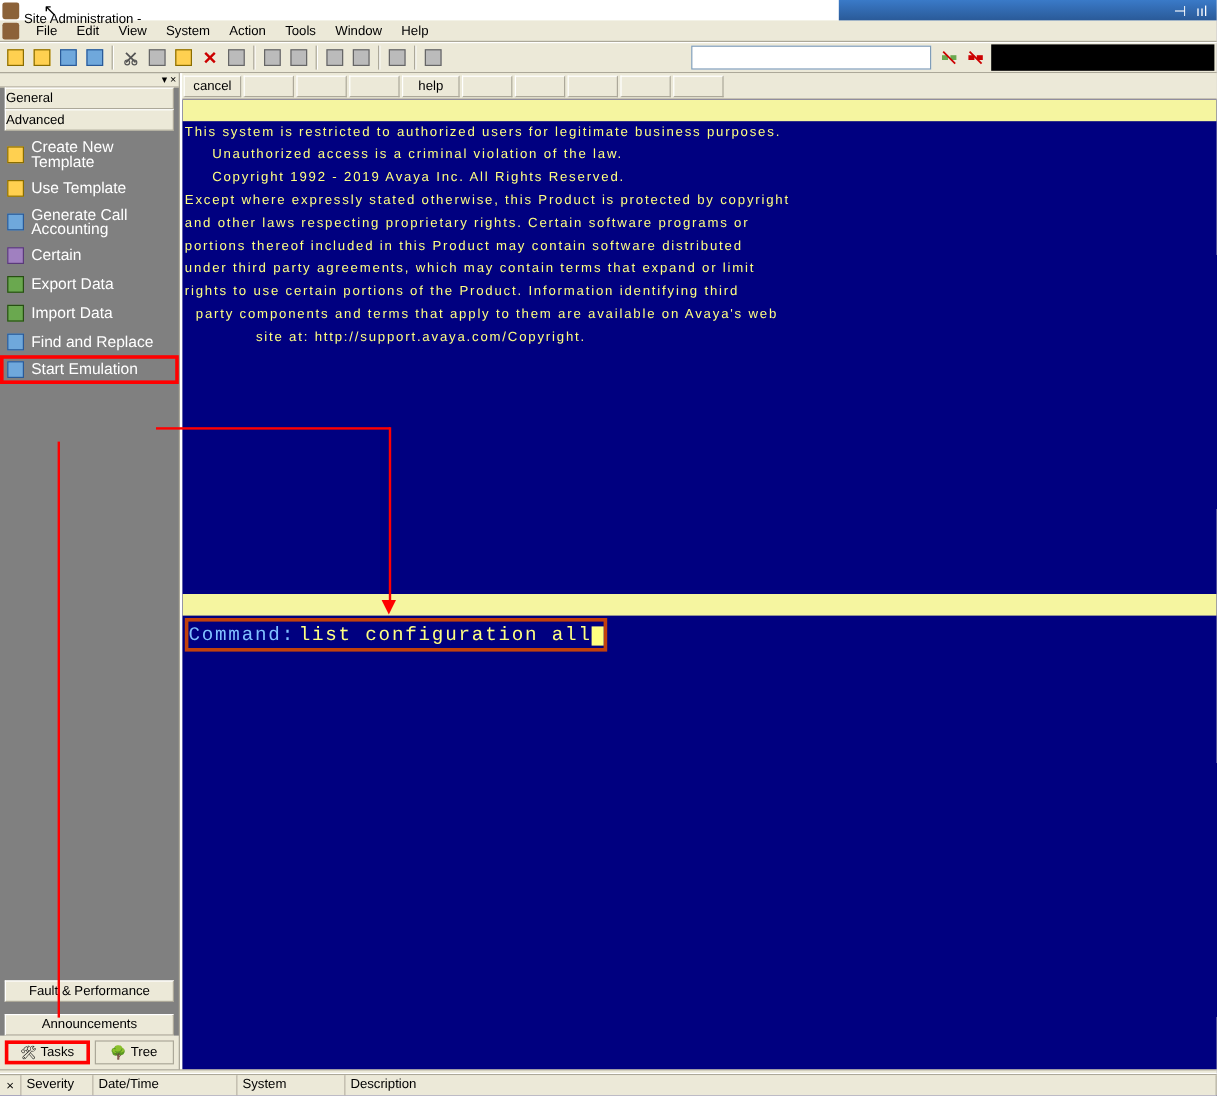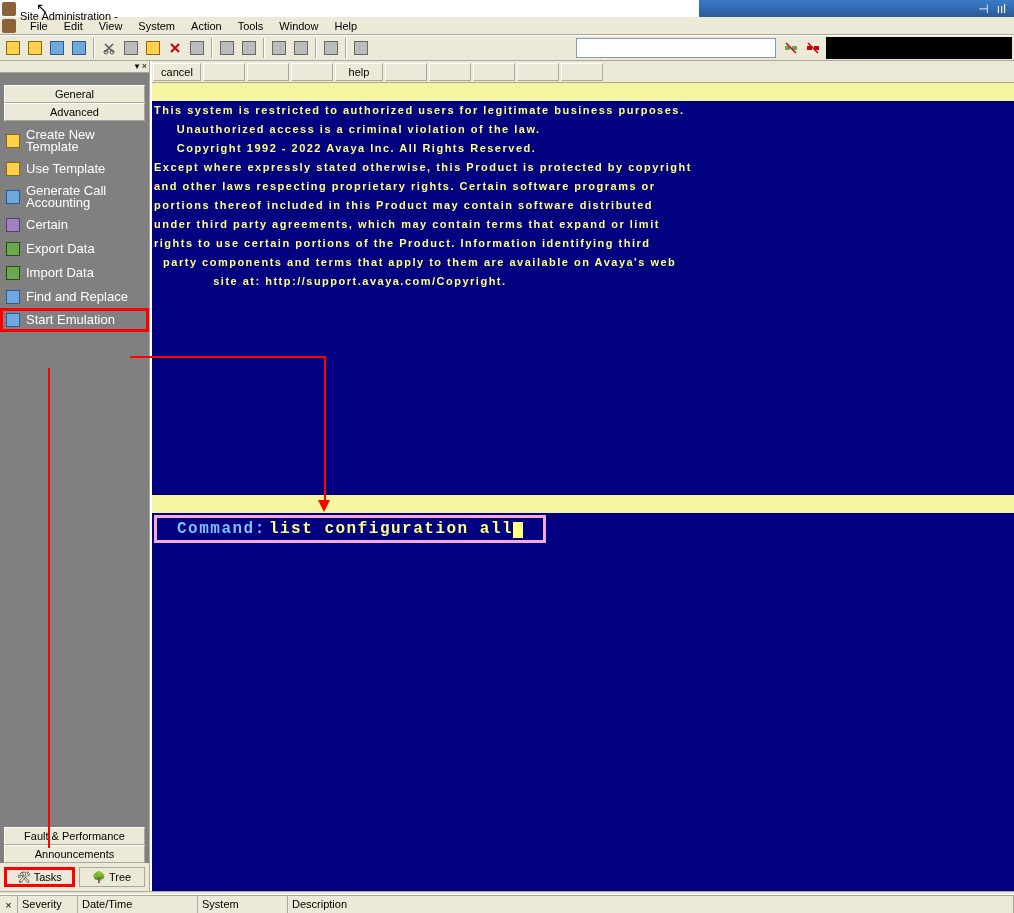--- a/index.html
+++ b/index.html
@@ -26,45 +26,45 @@
 .tb-dropdown { width: 200px; height: 20px; background: #fff; border: 1px solid #7f9db9; margin-left: auto; margin-right: 4px; }
 .tb-right { display: flex; align-items: center; }
 .tb-black { width: 186px; height: 22px; background: #000; margin-left: 2px; }
 
 
 .main-area { display: flex; height: 830px; }
 
 
 .side-panel { width: 150px; background: #808080; display: flex; flex-direction: column; border-right: 1px solid #aca899; }
 .side-handle { height: 12px; background: #ece9d8; border-bottom: 1px solid #aca899; text-align: right; padding-right: 2px; font-size: 9px; }
-.side-section-btn { height: 18px; background: #ece9d8; border: 1px solid #fff; border-right-color: #aca899; border-bottom-color: #aca899; text-align: center; line-height: 16px; margin: 12px 4px 0 4px; cursor: pointer; }
+.side-section-btn { height: 18px; background: #ece9d8; border: 1px solid #fff; border-right-color: #aca899; border-bottom-color: #aca899; line-height: 16px; margin: 0 4px 0 4px; cursor: pointer; }
 .side-items { flex: 1; padding: 4px 0; position: relative; }
 .side-item { display: flex; align-items: center; padding: 4px 6px; color: #fff; cursor: pointer; min-height: 24px; }
 .side-item .si-icon { width: 14px; height: 14px; margin-right: 6px; flex-shrink: 0; display: inline-block; }
 .side-item .si-label { color: #fff; font-size: 13px; line-height: 12px; }
 .side-item.highlighted { border: 3px solid #ff0000; padding: 1px 3px; margin: -1px 0; }
 
 .side-bottom-btn { height: 18px; background: #ece9d8; border: 1px solid #fff; border-right-color: #aca899; border-bottom-color: #aca899; text-align: center; line-height: 16px; margin: 0 4px 0 4px; cursor: pointer; }
 .side-tabs { display: flex; padding: 4px; gap: 4px; background: #ece9d8; }
 .side-tab { flex: 1; height: 20px; background: #ece9d8; border: 1px solid #aca899; display: flex; align-items: center; justify-content: center; gap: 3px; cursor: pointer; font-size: 11px; }
 .side-tab.highlighted { border: 3px solid #ff0000; }
 
 
 .content-area { flex: 1; background: #ece9d8; display: flex; flex-direction: column; border-left: 2px solid #fff; }
 .content-toolbar { height: 22px; background: #ece9d8; display: flex; align-items: center; border-bottom: 1px solid #aca899; }
 .ct-btn { height: 18px; border: 1px solid #fff; border-right-color: #aca899; border-bottom-color: #aca899; background: #ece9d8; padding: 0 2px; margin: 0 1px; cursor: pointer; min-width: 48px; text-align: center; line-height: 16px; }
 .ct-btn.empty { min-width: 42px; }
 
 
-.terminal { flex: 1; background: #000080; font-family: 'Courier New', monospace; font-size: 16px; position: relative; overflow: hidden; font-weight: bold; }
+.terminal { flex: 1; background: #000080; font-family: 'Courier New', monospace; font-size: 16px; position: relative; overflow: hidden; }
 .term-yellow-bar { background: #f5f5a0; height: 18px; }
 .term-text { color: #ffff80; white-space: pre; line-height: 19px; padding: 0 2px; letter-spacing: 1.5px; }
 .term-yellow-bar2 { background: #f5f5a0; height: 18px; margin-top: 204px; }
 .term-cmd-row { display: flex; align-items: center; padding: 2px; position: relative; }
-.term-cmd-box { border: 3px solid #f9a8d4; padding: 2px 20px; display: inline-block; }
+.term-cmd-box { border: 3px solid #c2410c; padding: 2px 0; display: inline-block; }
 .term-cmd-label { color: #80c0ff; font-family: 'Courier New', monospace; font-size: 16px; letter-spacing: 1.5px; }
 .term-cmd-input { color: #ffff80; background: transparent; font-family: 'Courier New', monospace; font-size: 16px; letter-spacing: 1.5px; }
 .term-cursor { display: inline-block; width: 10px; height: 16px; background: #ffff80; vertical-align: middle; }
 
 
 .arrow-h { position: absolute; border-top: 2px solid #ff0000; z-index: 50; }
 .arrow-v { position: absolute; border-left: 2px solid #ff0000; z-index: 50; }
 .arrow-head { position: absolute; width: 0; height: 0; border-left: 6px solid transparent; border-right: 6px solid transparent; border-top: 12px solid #ff0000; z-index: 50; }
 
 .divider { height: 4px; background: #ece9d8; border-top: 1px solid #aca899; border-bottom: 1px solid #fff; }
@@ -224,21 +224,21 @@
       <div class="side-item">
           <span class="si-icon ic-blue"></span>
           <span class="si-label">Find and Replace</span>
         </div>
       <div class="side-item highlighted">
           <span class="si-icon ic-blue"></span>
           <span class="si-label">Start Emulation</span>
         </div>
     </div>
     <div class="side-bottom-btn">Fault &amp; Performance</div>
-    <div class="side-bottom-btn" style="margin-top:0">Announcements</div>
+    <div class="side-bottom-btn" style="margin-top:10px">Announcements</div>
     <div class="side-tabs">
       <div class="side-tab highlighted">
           <span>🛠</span>
           <span>Tasks</span>
         </div>
       <div class="side-tab">
           <span>🌳</span>
           <span>Tree</span>
         </div>
     </div>
@@ -254,21 +254,21 @@
       <div class="ct-btn empty"></div>
       <div class="ct-btn empty"></div>
       <div class="ct-btn empty"></div>
       <div class="ct-btn empty"></div>
       <div class="ct-btn empty"></div>
     </div>
     <div class="terminal">
       <div class="term-yellow-bar"></div>
       <div class="term-text">This system is restricted to authorized users for legitimate business purposes.</div>
       <div class="term-text">     Unauthorized access is a criminal violation of the law.</div>
-      <div class="term-text">     Copyright 1992 - 2022 Avaya Inc. All Rights Reserved.</div>
+      <div class="term-text">     Copyright 1992 - 2019 Avaya Inc. All Rights Reserved.</div>
       <div class="term-text">Except where expressly stated otherwise, this Product is protected by copyright</div>
       <div class="term-text">and other laws respecting proprietary rights. Certain software programs or</div>
       <div class="term-text">portions thereof included in this Product may contain software distributed</div>
       <div class="term-text">under third party agreements, which may contain terms that expand or limit</div>
       <div class="term-text">rights to use certain portions of the Product. Information identifying third</div>
       <div class="term-text">  party components and terms that apply to them are available on Avaya's web</div>
       <div class="term-text">             site at: http://support.avaya.com/Copyright.</div>
       <div class="term-yellow-bar2"></div>
       <div class="term-cmd-row">
         <span class="term-cmd-box">

